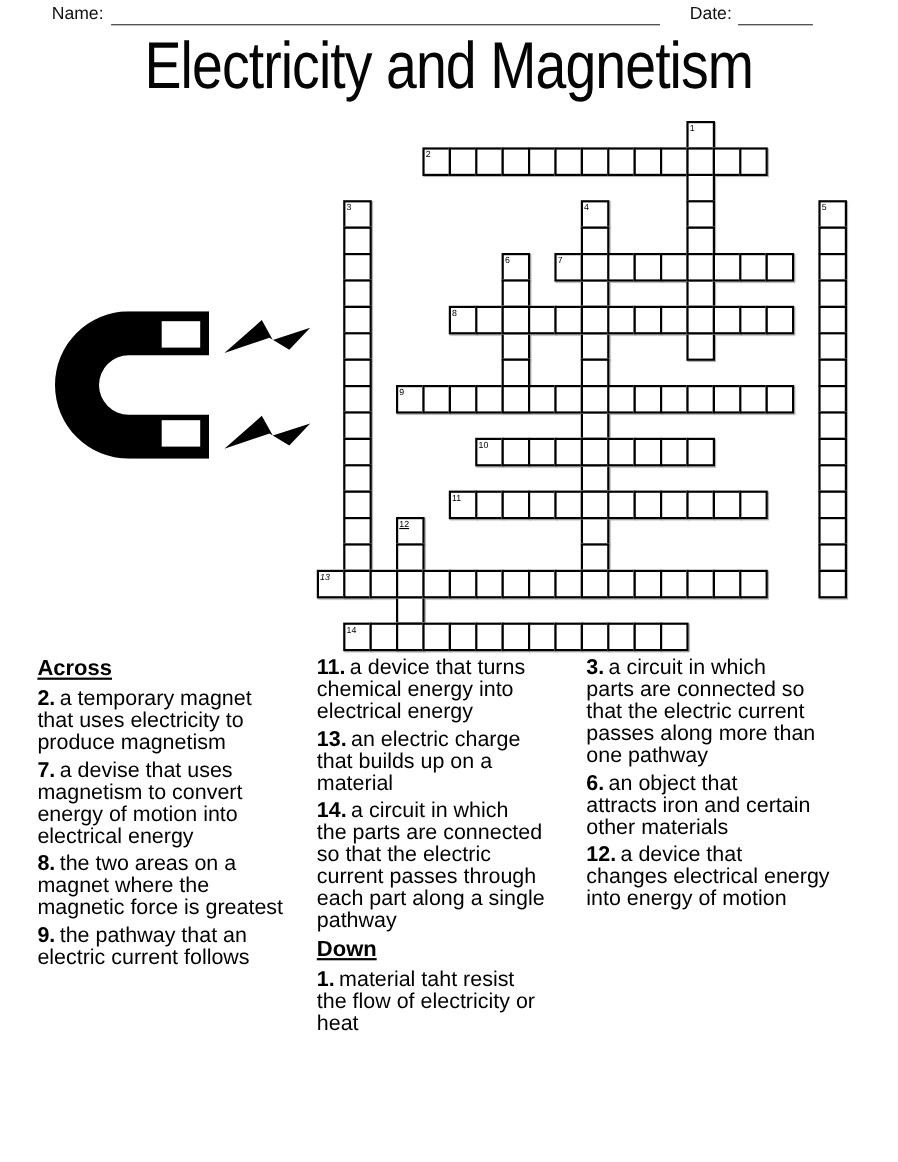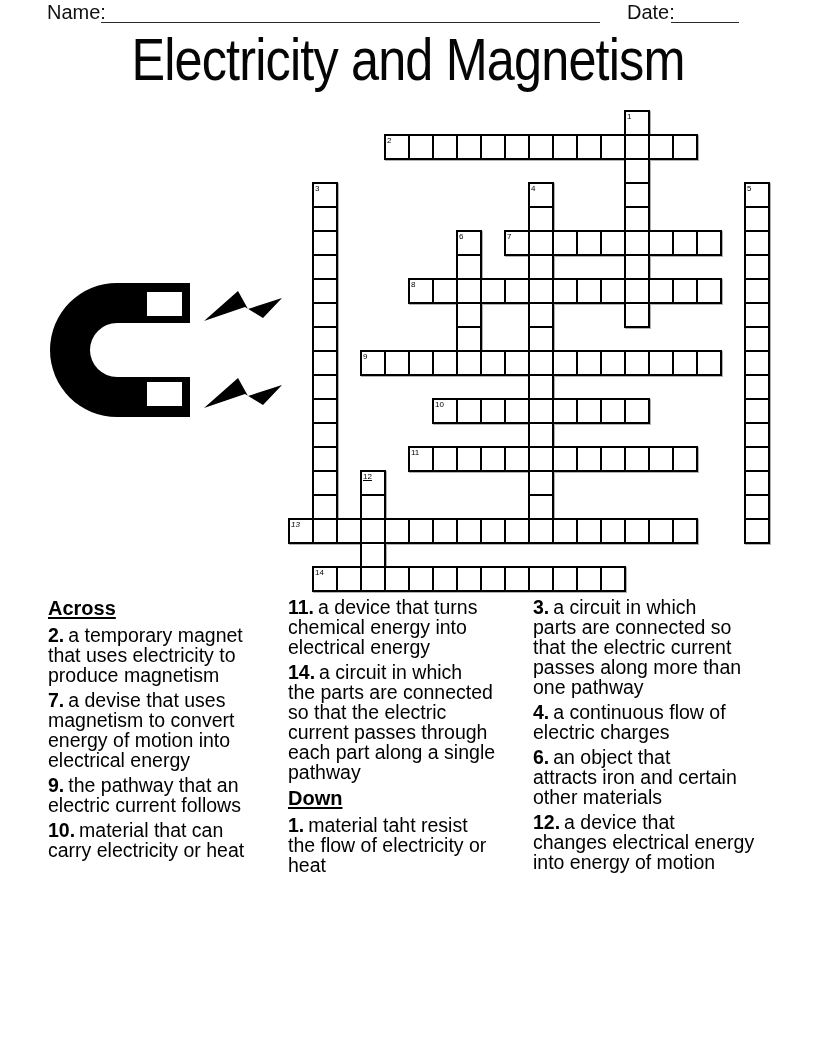--- a/index.html
+++ b/index.html
@@ -2,21 +2,21 @@
 <html><head>
 <meta charset="utf-8">
 <style>
   html,body{margin:0;padding:0;}
   body{
     width:816px;height:1056px;position:relative;overflow:hidden;
     background:#ffffff;color:#000;
     font-family:"Liberation Sans",sans-serif;
   }
   
-  .hdr-label{position:absolute;top:3px;font-size:20px;line-height:19px;color:#111;}
+  .hdr-label{position:absolute;top:3px;font-size:16px;line-height:19px;color:#111;}
   .hdr-line{position:absolute;top:22px;height:0;border-bottom:1.6px solid #2a2a2a;}
   #name-label{left:47px;}
   #name-line{left:101px;width:499px;}
   #date-label{left:627px;}
   #date-line{left:671px;width:68px;}
   
   .title{
     position:absolute;top:28px;left:0;width:816px;margin:0;
     text-align:center;font-size:60px;line-height:64px;font-weight:400;
     letter-spacing:-1px;transform:scaleX(0.84);transform-origin:50% 50%;
@@ -34,21 +34,21 @@
   .cell{
     position:absolute;width:26px;height:26px;box-sizing:border-box;
     border:2px solid #000;background:#fff;
   }
   .cellnum{
     position:absolute;font-size:8px;line-height:9px;color:#000;
     font-family:"Liberation Sans",sans-serif;z-index:3;
   }
   
   .clue-col{position:absolute;top:597px;}
-  #clue-col-1{left:48px;width:246px;}
+  #clue-col-1{left:34px;width:246px;}
   #clue-col-2{left:288px;width:246px;}
   #clue-col-3{left:533px;width:283px;}
   .clue-heading{
     font-size:20px;line-height:22px;font-weight:bold;margin:0 0 6px 0;
     text-decoration:underline;text-decoration-thickness:2px;text-underline-offset:2px;
   }
   .clue{margin:0 0 5px 0;font-size:19.5px;line-height:20px;}
   .clue b{margin-right:4px;}
   .clue-text{white-space:pre-line;}
 </style>
@@ -260,47 +260,49 @@
 
 <div class="clue-col" id="clue-col-1">
     <div class="clue-heading">Across</div>
     <p class="clue"><b>2.</b><span class="clue-text">a temporary magnet
 that uses electricity to
 produce magnetism</span></p>
     <p class="clue"><b>7.</b><span class="clue-text">a devise that uses
 magnetism to convert
 energy of motion into
 electrical energy</span></p>
+    <p class="clue"><b>8.</b><span class="clue-text">the two areas on a
+magnet where the
+magnetic force is greatest</span></p>
     <p class="clue"><b>9.</b><span class="clue-text">the pathway that an
 electric current follows</span></p>
-    <p class="clue"><b>10.</b><span class="clue-text">material that can
-carry electricity or heat</span></p>
   </div>
 <div class="clue-col" id="clue-col-2">
     <p class="clue"><b>11.</b><span class="clue-text">a device that turns
 chemical energy into
 electrical energy</span></p>
+    <p class="clue"><b>13.</b><span class="clue-text">an electric charge
+that builds up on a
+material</span></p>
     <p class="clue"><b>14.</b><span class="clue-text">a circuit in which
 the parts are connected
 so that the electric
 current passes through
 each part along a single
 pathway</span></p>
     <div class="clue-heading">Down</div>
     <p class="clue"><b>1.</b><span class="clue-text">material taht resist
 the flow of electricity or
 heat</span></p>
   </div>
 <div class="clue-col" id="clue-col-3">
     <p class="clue"><b>3.</b><span class="clue-text">a circuit in which
 parts are connected so
 that the electric current
 passes along more than
 one pathway</span></p>
-    <p class="clue"><b>4.</b><span class="clue-text">a continuous flow of
-electric charges</span></p>
     <p class="clue"><b>6.</b><span class="clue-text">an object that
 attracts iron and certain
 other materials</span></p>
     <p class="clue"><b>12.</b><span class="clue-text">a device that
 changes electrical energy
 into energy of motion</span></p>
   </div>
 
 </body></html>

